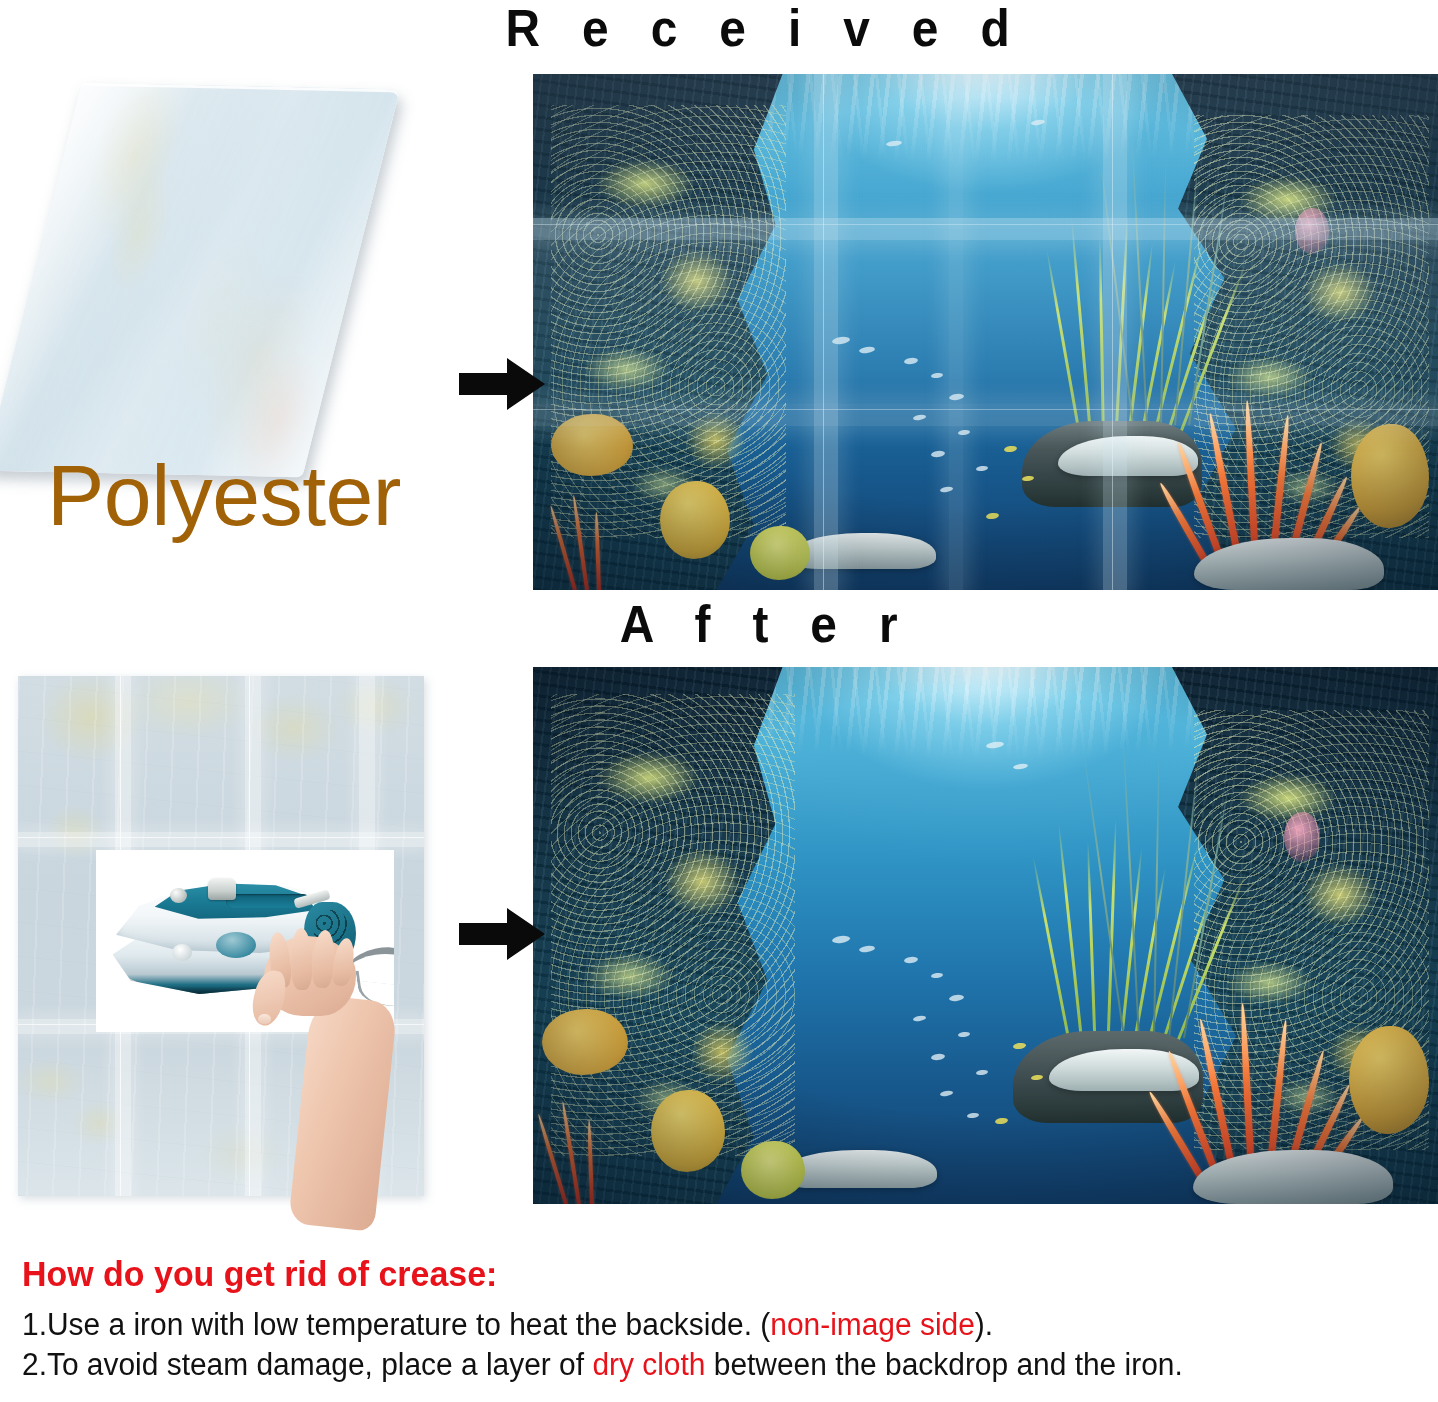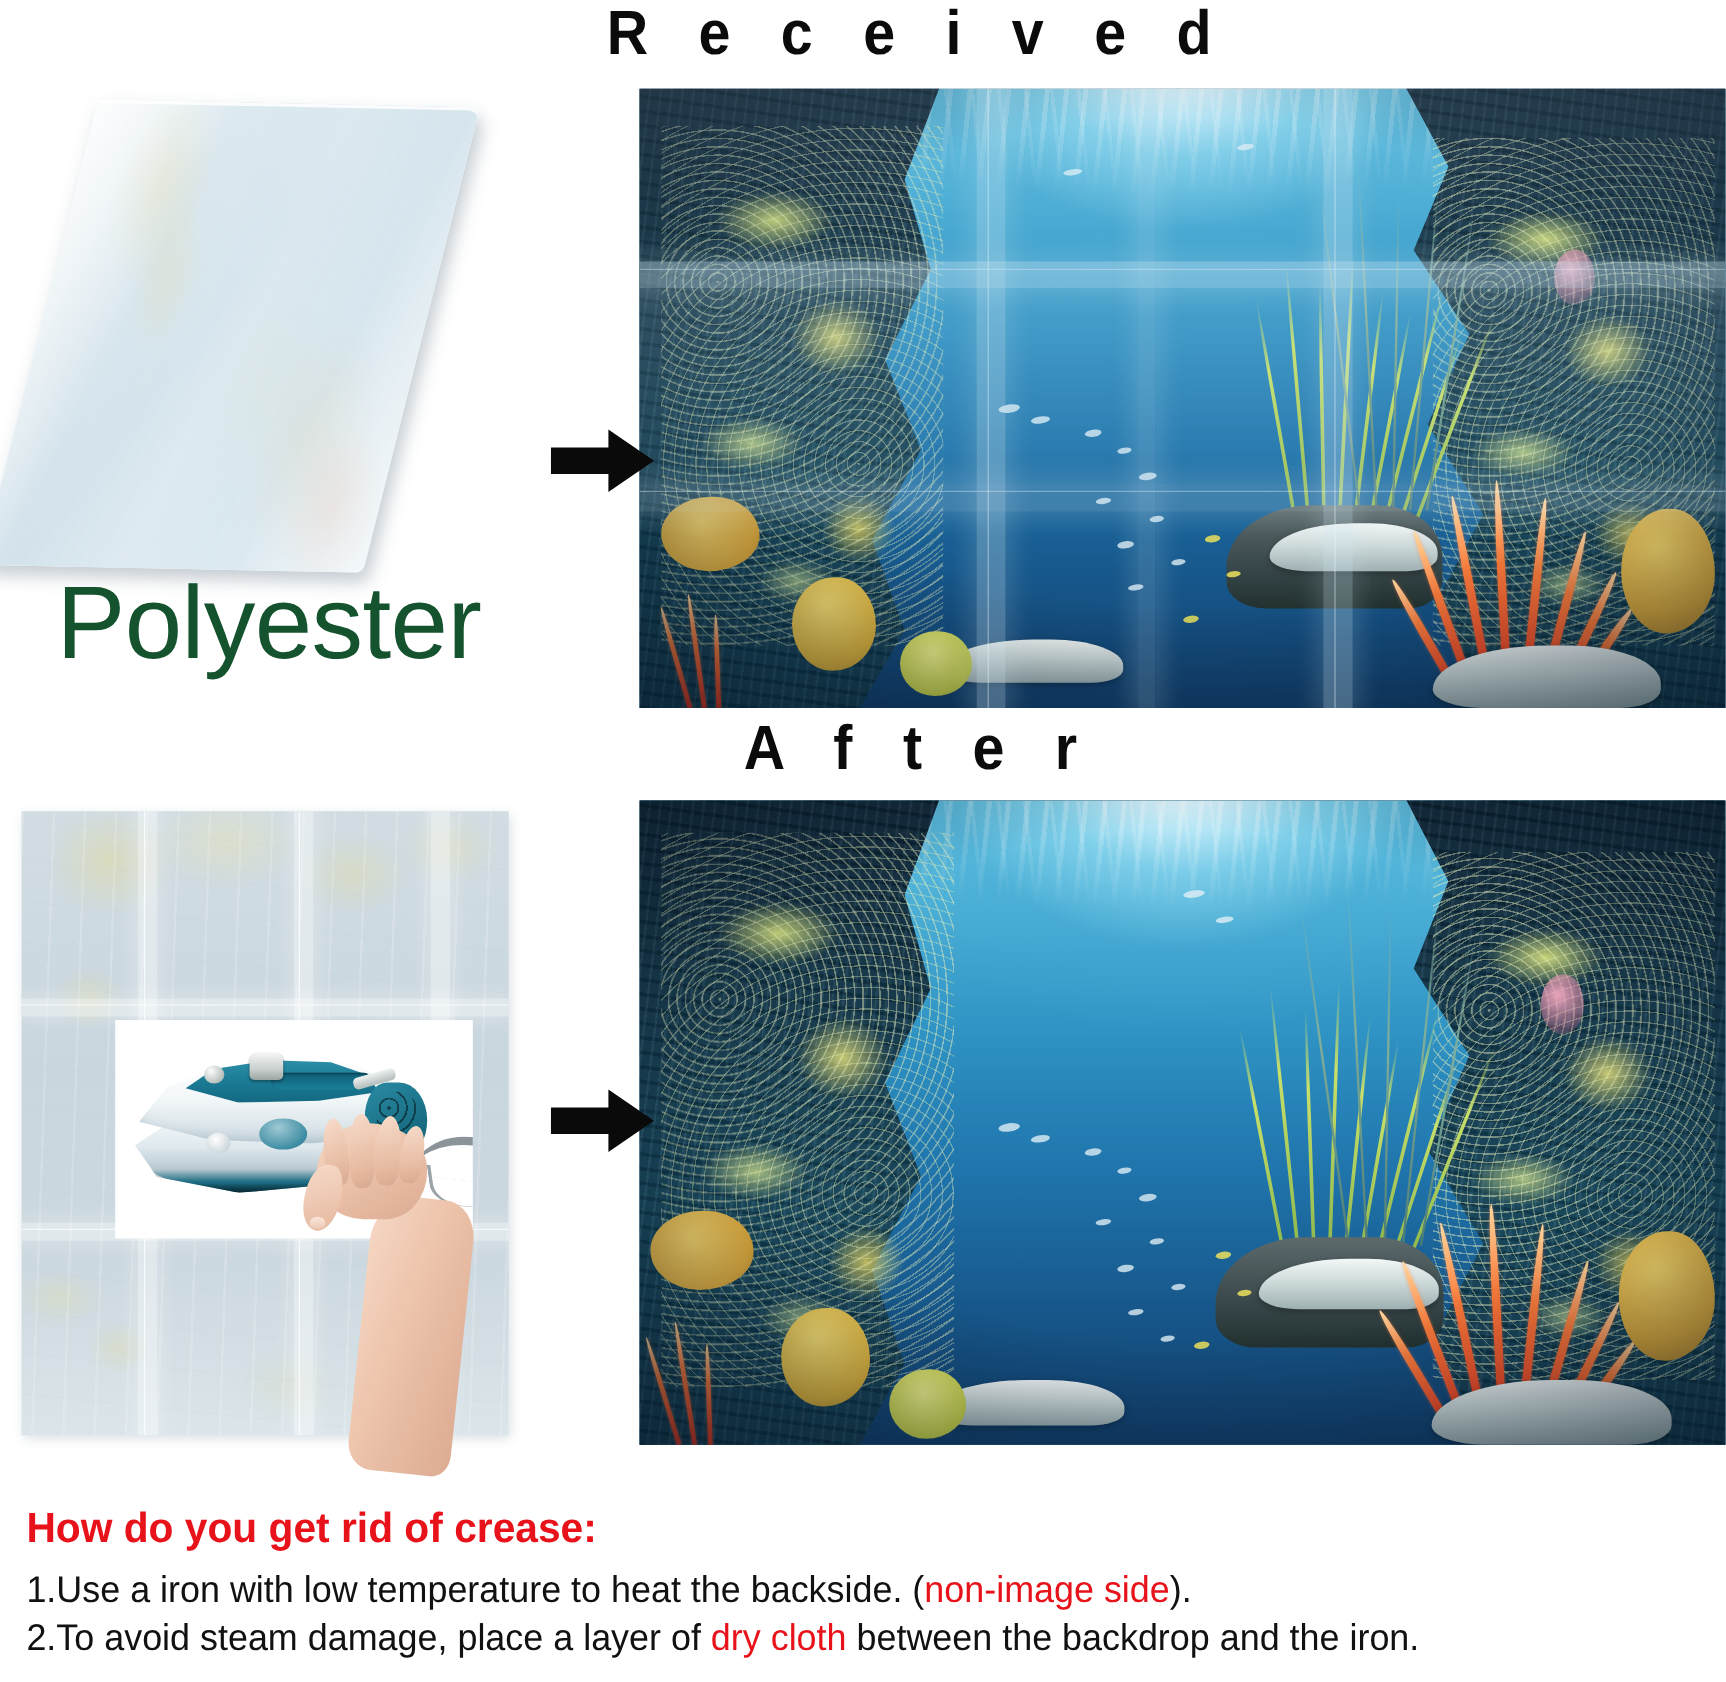--- a/index.html
+++ b/index.html
@@ -27,24 +27,24 @@
     transform: scaleX(0.92);
     white-space: nowrap;
   }
   #heading-received { left: 483px; top: 2px; }
   #heading-after    { left: 607px; top: 598px; }
 
   
   #polyester-label {
     position: absolute;
     left: 47px;
-    top: 476px;
+    top: 452px;
     font-size: 86px;
     font-weight: 400;
-    color: #14532d;
+    color: #a16207;
     line-height: 1;
     letter-spacing: -0.5px;
     z-index: 12;
     text-shadow: 0 0 1px rgba(255,255,255,.4);
   }
 
   
   .arrow {
     position: absolute;
     z-index: 9;

